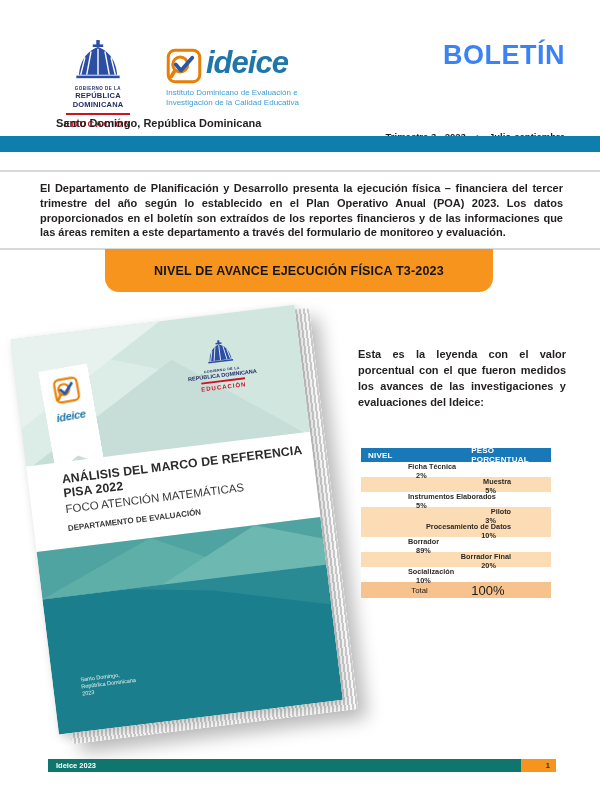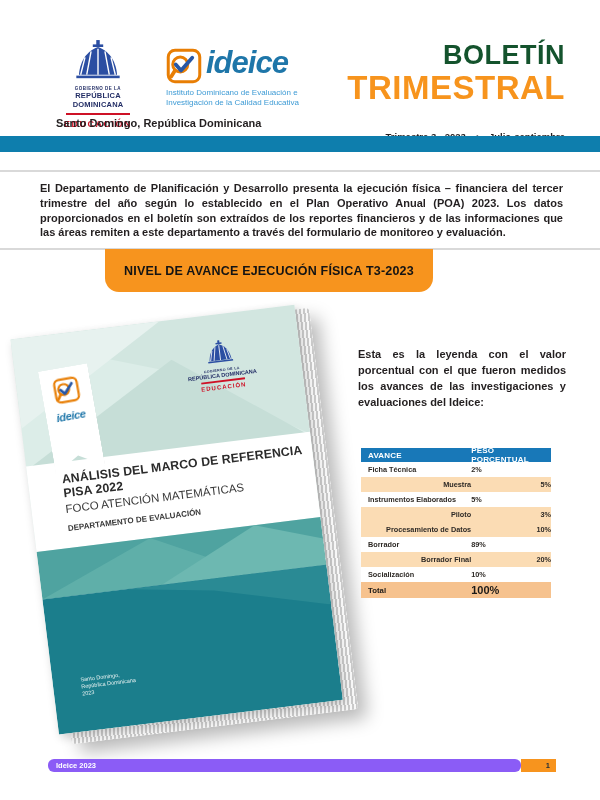--- a/index.html
+++ b/index.html
@@ -17,36 +17,36 @@
   .gov-logo .line2 { font-size:7.5px; font-weight:700; color:#232e66; letter-spacing:.2px; }
   .gov-logo .redline { width:64px; height:2px; background:#ce1126; margin:4px auto 4px auto; }
   .gov-logo .line3 { font-size:9px; font-weight:700; color:#ce1126; letter-spacing:1.5px; }
 
   .ideice-logo { left:166px; top:48px; }
   .ideice-row { display:flex; align-items:flex-start; }
   .ideice-word { font-size:31px; font-weight:700; font-style:italic; color:#1e76a9; letter-spacing:-1px; line-height:30px; margin-left:4px; }
   .ideice-sub { font-size:8px; color:#3e9bd5; line-height:9.5px; margin-top:0; }
 
   .masthead { right:35px; top:42px; text-align:right; line-height:1; }
-  .masthead .t1 { font-size:27px; font-weight:800; color:#14532d; letter-spacing:.5px; }
+  .masthead .t1 { font-size:27px; font-weight:800; color:#3b82f6; letter-spacing:.5px; }
   .masthead .t2 { font-size:33px; font-weight:800; color:#f7941d; letter-spacing:.5px; margin-top:2px; }
 
   .subline-left { left:42px; top:117px; font-size:11px; font-weight:700;margin-left:14px; }
   .subline-right { right:35px; top:131px; font-size:9.5px; font-weight:700; display:flex; gap:10px; align-items:center; }
   .subline-right .dot { font-size:9px; }
 
   .blue-bar { left:0; top:136px; width:600px; height:16px; background:#0e7ead; }
   .rule1 { left:0; top:170px; width:600px; height:2px; background:#d9d9d9; }
   .rule2 { left:0; top:248px; width:600px; height:2px; background:#d9d9d9; }
 
   
   .intro { left:40px; top:181px; width:523px; font-size:11px; line-height:14.8px; font-weight:600; text-align:justify; }
 
   
-  .banner { left:105px; top:249px; width:328px; height:43px; background:#f7941e;
+  .banner { left:105px; top:249px; width:388px; height:43px; background:#f7941e;
             border-radius:0 0 14px 14px; display:flex; align-items:center; justify-content:center; }
   .banner span { font-size:12.5px; font-weight:800; color:#141414; letter-spacing:.2px; }
 
   
   .book { left:34px; top:320px; width:296px; height:404px; transform:rotate(-7deg); transform-origin:50% 50%; }
   .pages { position:absolute; left:12px; top:5px; width:288px; height:404px; border-radius:3px;
            background:repeating-linear-gradient(90deg,#f7f7f7 0 2px,#c9c9c9 2px 4px);
            box-shadow:8px 10px 18px rgba(0,0,0,.28); }
   .cover { position:absolute; left:0; top:0; width:286px; height:398px; background:#dcede8; overflow:hidden;
            box-shadow:2px 4px 10px rgba(0,0,0,.18); }
@@ -77,32 +77,32 @@
             filter:drop-shadow(2px 3px 3px rgba(0,0,0,.25)); }
   .ribbon .rword { font-size:11px; font-weight:700; font-style:italic; color:#1e76a9; margin-top:3px; letter-spacing:-.3px; }
 
   
   .legend-text { left:358px; top:346px; width:208px; font-size:11px; line-height:16px; font-weight:600; text-align:justify; }
 
   .legend-table { left:361px; top:448px; width:190px; font-weight:600; }
   .lt-header { display:flex; background:#1878b8; color:#ffffff; height:14px; align-items:center; }
   .lt-header .c1 { width:58%; padding-left:7px; font-size:8px; font-weight:800; letter-spacing:.2px; }
   .lt-header .c2 { width:42%; font-size:8px; font-weight:800; letter-spacing:.2px; }
-  .lt-row { display:flex; height:15px; align-items:center; background:#ffffff; }
+  .lt-row { display:flex; height:15px; align-items:center; background:#ffffff;flex-direction:column; }
   .lt-row.alt { background:#fbdcb4;text-align:right; }
   .lt-row .c1 { width:58%; padding-left:7px; font-size:7.3px; color:#2e2a26; }
   .lt-row .c2 { width:42%; font-size:7.3px; color:#2e2a26; }
   .lt-total { display:flex; height:16px; align-items:center; background:#f6c28e; }
-  .lt-total .c1 { width:58%; padding-left:7px; font-size:7.8px; font-weight:700; color:#1c1a18; }
-  .lt-total .c2 { width:42%; font-size:11px; font-weight:700; color:#1c1a18; }
+  .lt-total .c1 { width:58%; padding-left:7px; font-size:7.8px; font-weight:400; color:#1c1a18;text-align:center; }
+  .lt-total .c2 { width:42%; font-size:13px; font-weight:400; color:#1c1a18; }
 
   
   .page-footer { left:48px; top:759px; height:13px; display:flex; }
-  .pf-blue { width:473px; background:#8b5cf6; color:#ffffff; font-size:7.5px; font-weight:600;
-             display:flex; align-items:center; padding-left:8px;border-radius:6px; }
+  .pf-blue { width:473px; background:#0f766e; color:#ffffff; font-size:7.5px; font-weight:600;
+             display:flex; align-items:center; padding-left:8px; }
   .pf-orange { width:35px; background:#f7941e; color:#1c2b39; font-size:7.5px; font-weight:700;
                display:flex; align-items:center; justify-content:flex-end; padding-right:6px; }
 </style>
 </head>
 <body>
 
 <div class="abs gov-logo">
   <span>
     <svg width="52" height="40" viewBox="0 0 60 46">
       <rect x="28" y="0" width="4" height="6" fill="#2b4ea2"></rect>
@@ -131,21 +131,20 @@
     <span class="ideice-word">ideice</span>
   </div>
   <div class="ideice-sub">
     <div>Instituto Dominicano de Evaluación e</div>
     <div>Investigación de la Calidad Educativa</div>
   </div>
 </div>
 
 <div class="abs masthead">
   <div class="t1">BOLETÍN</div>
-  <div class="t2">TRIMESTRAL</div>
 </div>
 
 <div class="abs subline-left">Santo Domingo, República Dominicana</div>
 <div class="abs subline-right">
   <span>Trimestre 3 - 2023</span>
   <span class="dot">•</span>
   <span>Julio-septiembre</span>
 </div>
 
 <div class="abs blue-bar"></div>
@@ -210,21 +209,21 @@
       </span>
       <span class="rword">ideice</span>
     </div>
   </div>
 </div>
 
 <p class="abs legend-text">Esta es la leyenda con el valor porcentual con el que fueron medidos los avances de las investigaciones y evaluaciones del Ideice:</p>
 
 <div class="abs legend-table">
   <div class="lt-header">
-    <div class="c1">AVANCE</div>
+    <div class="c1">NIVEL</div>
     <div class="c2">PESO PORCENTUAL</div>
   </div>
   <div id="legend-table-body">
       <div class="lt-row">
         <div class="c1">Ficha Técnica</div>
         <div class="c2">2%</div>
       </div>
       <div class="lt-row alt">
         <div class="c1">Muestra</div>
         <div class="c2">5%</div>

